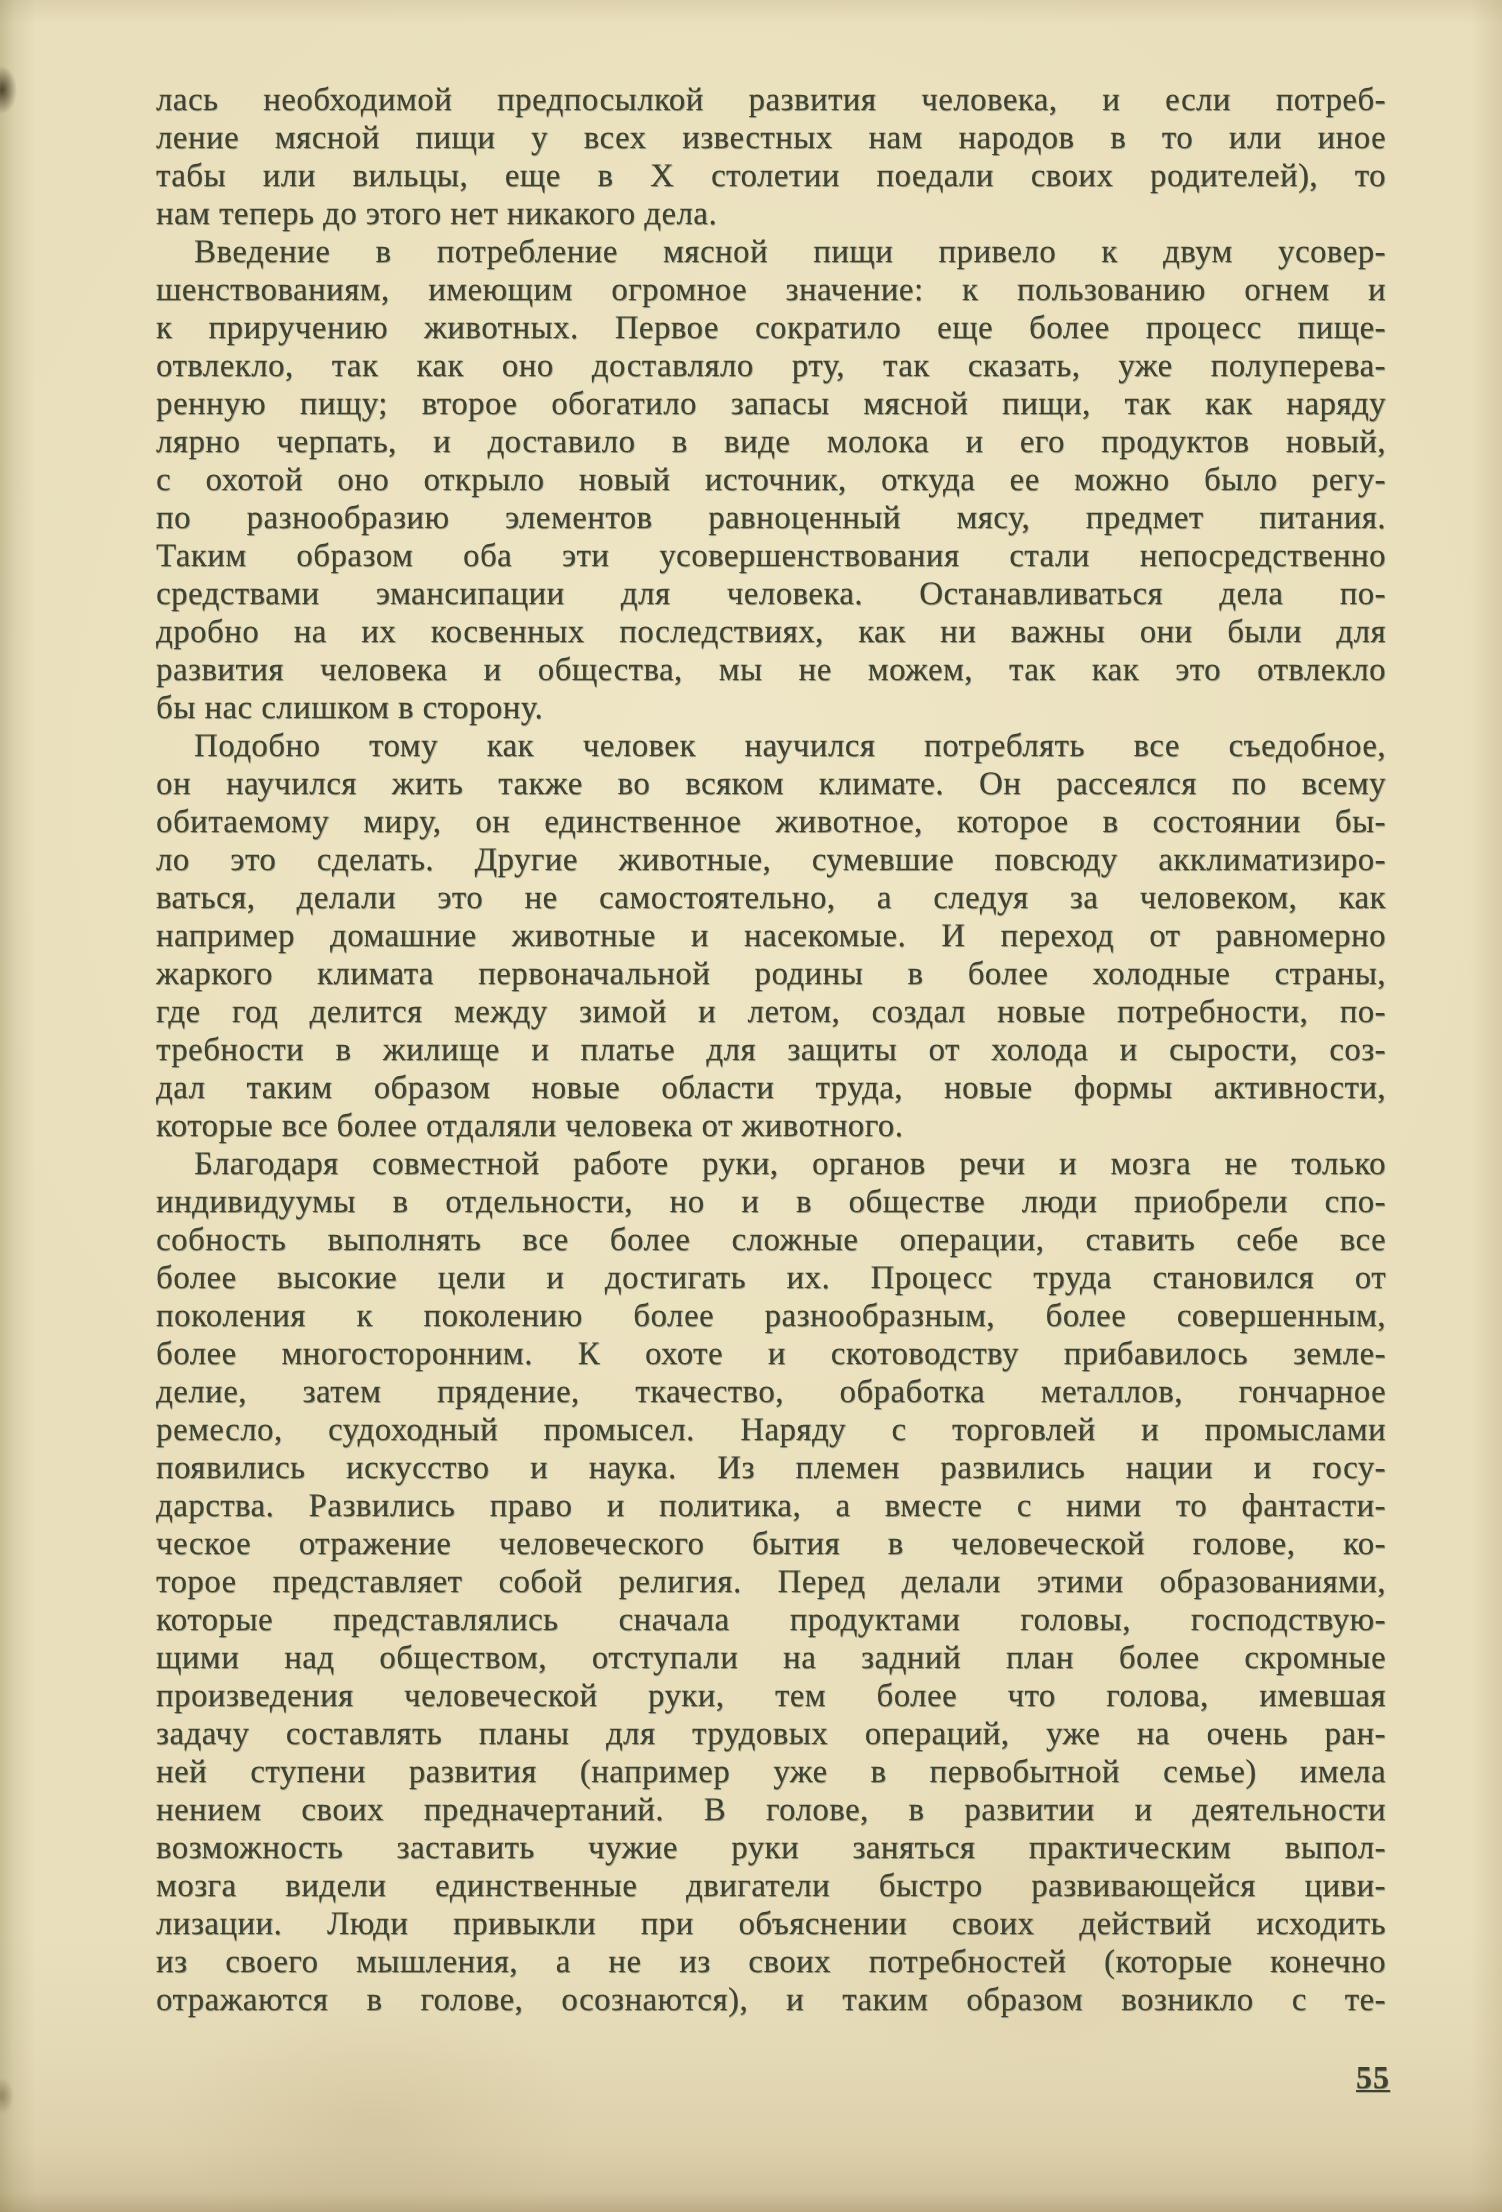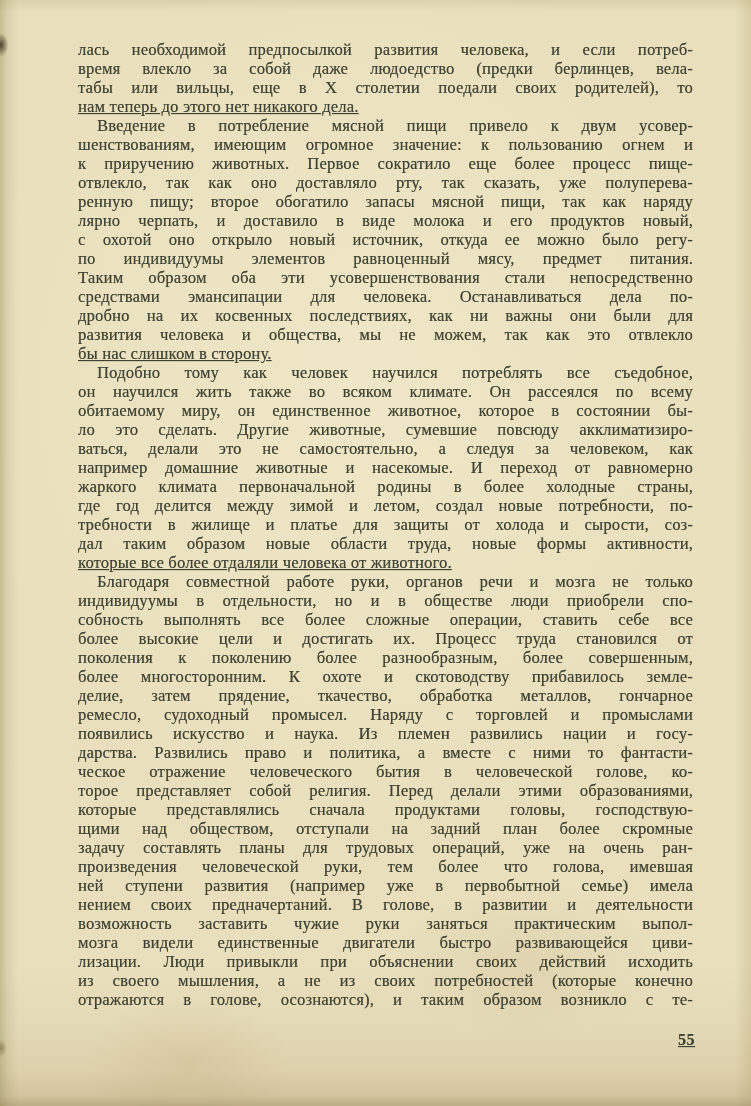--- a/index.html
+++ b/index.html
@@ -37,47 +37,47 @@
   }
   .line {
     font-size: 16.5px;
     line-height: 19px;
     text-align: justify;
     text-align-last: justify;
     text-shadow: 0.3px 0.3px 0.4px rgba(60,64,50,0.55);
     white-space: normal;
   }
   .line.indent { text-indent: 19px; }
-  .line.final { text-align-last: left; text-decoration: underline; }
+  .line.final { text-align-last: left; }
   .page-number {
     position: absolute;
     top: 1031px; right: 56px;
     font-size: 16px;
     font-weight: bold;
     letter-spacing: 0.5px;
     text-shadow: 0.3px 0.3px 0.4px rgba(60,64,50,0.5);
   }
 </style>
 </head>
 <body>
 
 <div class="page" style="background-color: rgb(233, 223, 188);">
   <div class="text-block" style="color: rgb(62, 66, 51);">
       <div class="line">лась необходимой предпосылкой развития человека, и если потреб-</div>
-      <div class="line">время влекло за собой даже людоедство (предки берлинцев, вела-</div>
+      <div class="line">ление мясной пищи у всех известных нам народов в то или иное</div>
       <div class="line">табы или вильцы, еще в X столетии поедали своих родителей), то</div>
       <div class="line final">нам теперь до этого нет никакого дела.</div>
       <div class="line indent">Введение в потребление мясной пищи привело к двум усовер-</div>
       <div class="line">шенствованиям, имеющим огромное значение: к пользованию огнем и</div>
       <div class="line">к приручению животных. Первое сократило еще более процесс пище-</div>
       <div class="line">отвлекло, так как оно доставляло рту, так сказать, уже полуперева-</div>
       <div class="line">ренную пищу; второе обогатило запасы мясной пищи, так как наряду</div>
       <div class="line">лярно черпать, и доставило в виде молока и его продуктов новый,</div>
       <div class="line">с охотой оно открыло новый источник, откуда ее можно было регу-</div>
-      <div class="line">по индивидуумы элементов равноценный мясу, предмет питания.</div>
+      <div class="line">по разнообразию элементов равноценный мясу, предмет питания.</div>
       <div class="line">Таким образом оба эти усовершенствования стали непосредственно</div>
       <div class="line">средствами эмансипации для человека. Останавливаться дела по-</div>
       <div class="line">дробно на их косвенных последствиях, как ни важны они были для</div>
       <div class="line">развития человека и общества, мы не можем, так как это отвлекло</div>
       <div class="line final">бы нас слишком в сторону.</div>
       <div class="line indent">Подобно тому как человек научился потреблять все съедобное,</div>
       <div class="line">он научился жить также во всяком климате. Он рассеялся по всему</div>
       <div class="line">обитаемому миру, он единственное животное, которое в состоянии бы-</div>
       <div class="line">ло это сделать. Другие животные, сумевшие повсюду акклиматизиро-</div>
       <div class="line">ваться, делали это не самостоятельно, а следуя за человеком, как</div>
@@ -94,22 +94,22 @@
       <div class="line">поколения к поколению более разнообразным, более совершенным,</div>
       <div class="line">более многосторонним. К охоте и скотоводству прибавилось земле-</div>
       <div class="line">делие, затем прядение, ткачество, обработка металлов, гончарное</div>
       <div class="line">ремесло, судоходный промысел. Наряду с торговлей и промыслами</div>
       <div class="line">появились искусство и наука. Из племен развились нации и госу-</div>
       <div class="line">дарства. Развились право и политика, а вместе с ними то фантасти-</div>
       <div class="line">ческое отражение человеческого бытия в человеческой голове, ко-</div>
       <div class="line">торое представляет собой религия. Перед делали этими образованиями,</div>
       <div class="line">которые представлялись сначала продуктами головы, господствую-</div>
       <div class="line">щими над обществом, отступали на задний план более скромные</div>
+      <div class="line">произведения человеческой руки, тем более что голова, имевшая</div>
       <div class="line">задачу составлять планы для трудовых операций, уже на очень ран-</div>
-      <div class="line">произведения человеческой руки, тем более что голова, имевшая</div>
       <div class="line">ней ступени развития (например уже в первобытной семье) имела</div>
       <div class="line">нением своих предначертаний. В голове, в развитии и деятельности</div>
       <div class="line">возможность заставить чужие руки заняться практическим выпол-</div>
       <div class="line">мозга видели единственные двигатели быстро развивающейся циви-</div>
       <div class="line">лизации. Люди привыкли при объяснении своих действий исходить</div>
       <div class="line">из своего мышления, а не из своих потребностей (которые конечно</div>
       <div class="line">отражаются в голове, осознаются), и таким образом возникло с те-</div>
     </div>
   <div class="page-number" style="color: rgb(62, 66, 51); text-decoration: underline;">55</div>
 </div>

